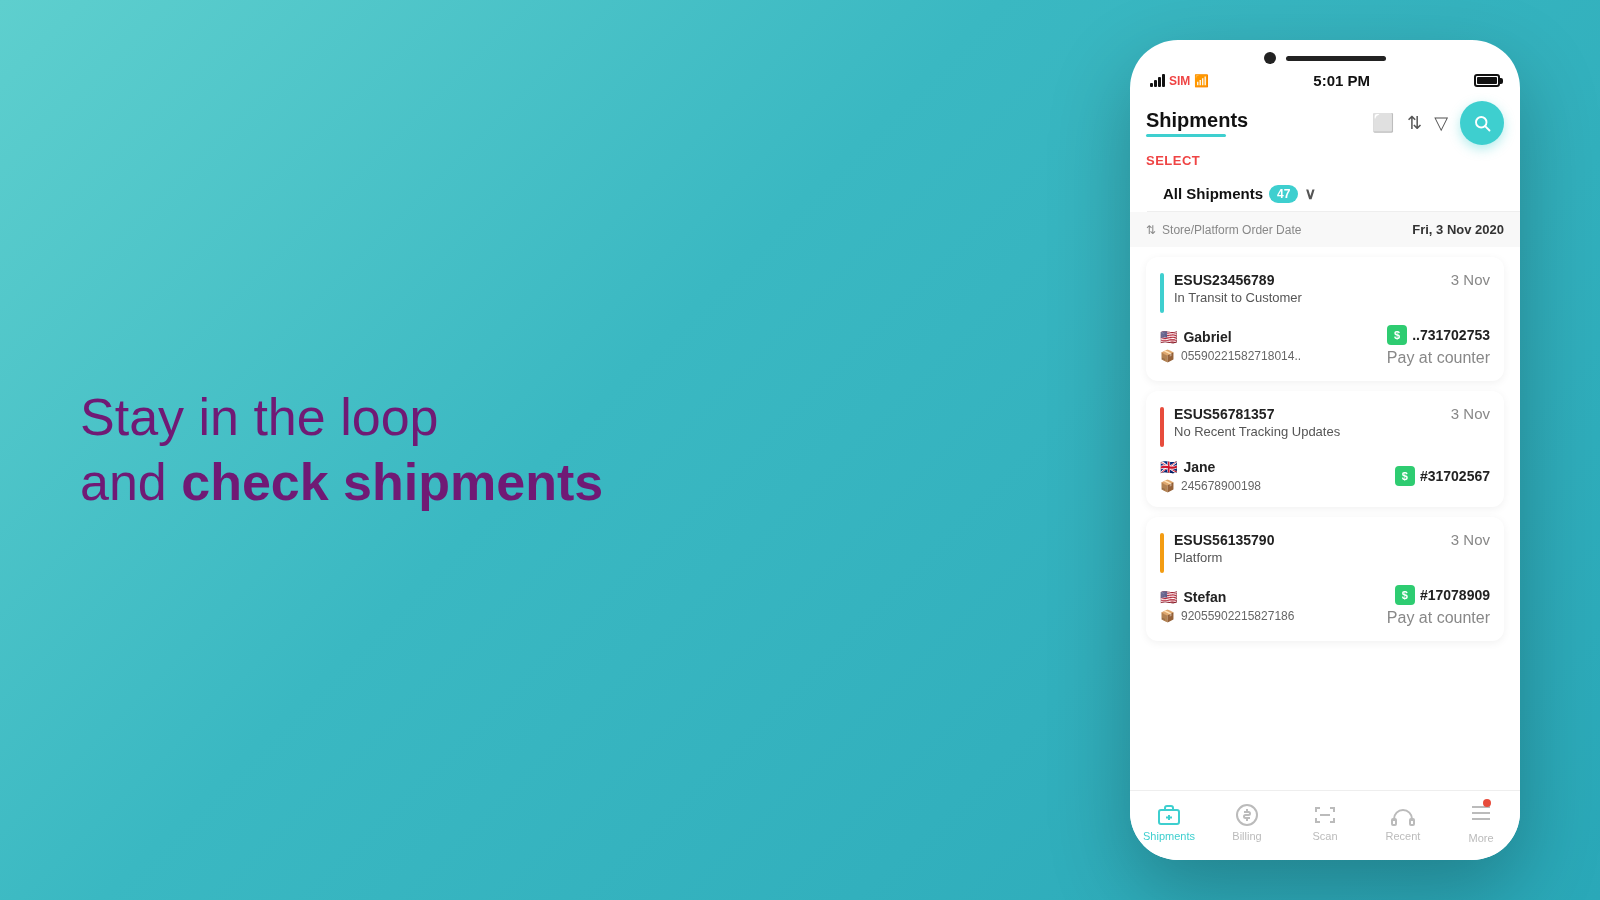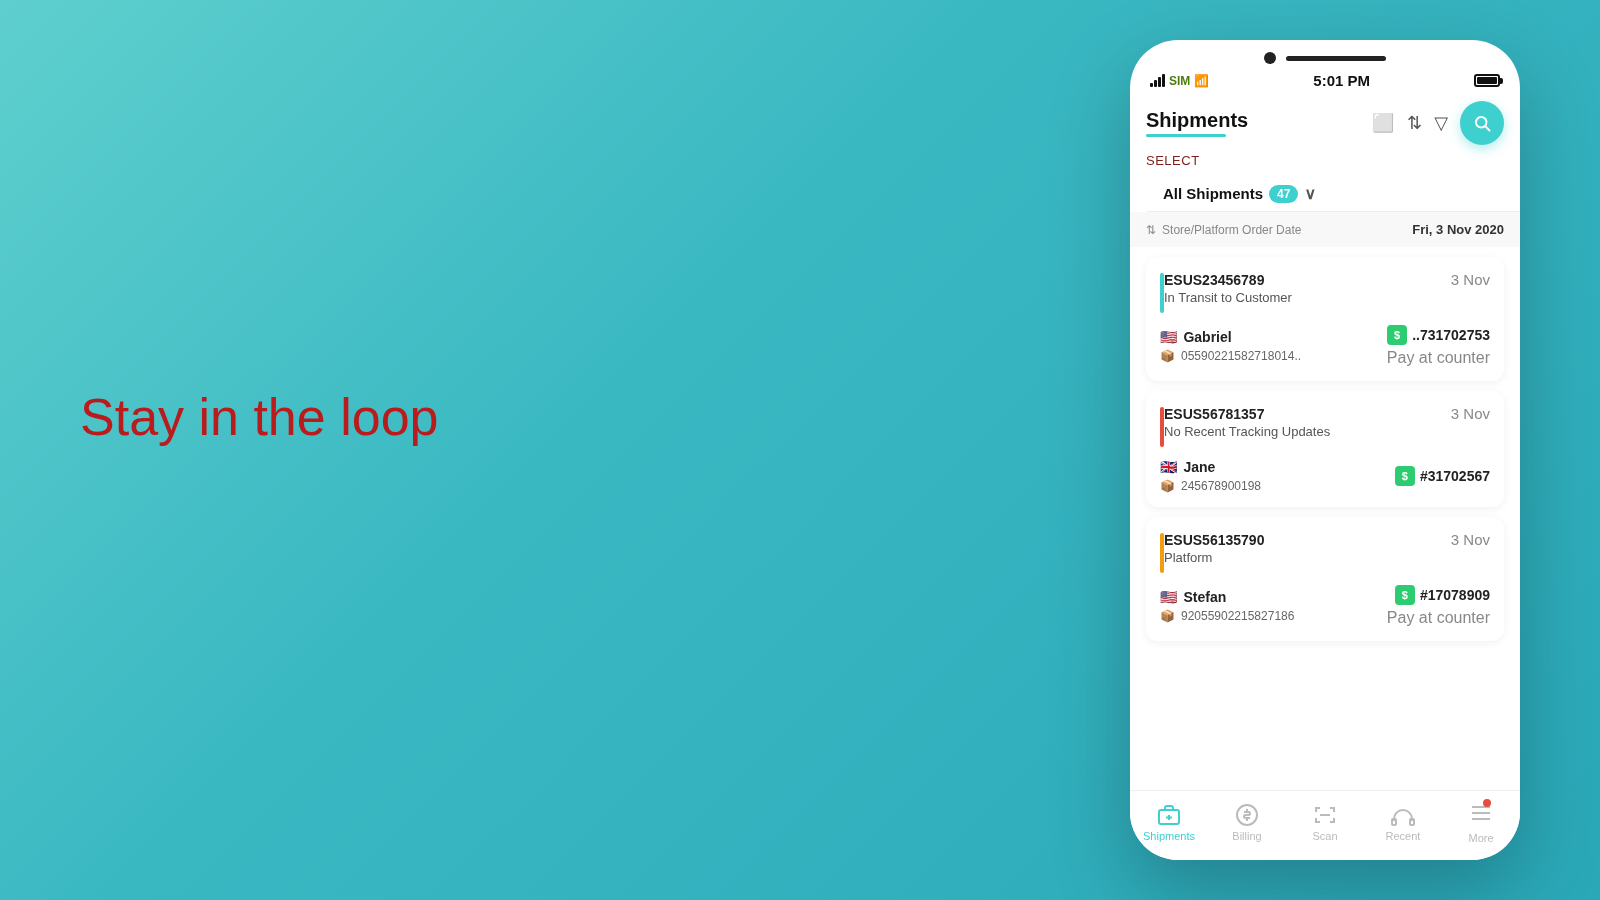--- a/index.html
+++ b/index.html
@@ -16,21 +16,21 @@
     }
 
     
     .hero-text {
       flex: 1;
       max-width: 600px;
     }
     .hero-text h1 {
       font-size: 52px;
       line-height: 1.25;
-      color: #b91c1c;
+      color: #701a75;
       font-weight: 400;
     }
     .hero-text h1 strong {
       font-weight: 800;
     }
 
     
     .phone-wrapper {
       display: flex;
       align-items: center;
@@ -78,21 +78,21 @@
       justify-content: space-between;
       padding: 4px 20px 6px;
       font-size: 13px;
       font-weight: 600;
     }
     .status-left {
       display: flex;
       align-items: center;
       gap: 4px;
       font-size: 12px;
-      color: #4d7c0f;
+      color: #ef4444;
     }
     .status-time {
       font-size: 15px;
       font-weight: 700;
       color: #111;
     }
     .status-right {
       display: flex;
       align-items: center;
       gap: 4px;
@@ -171,23 +171,23 @@
       box-shadow: 0 4px 12px rgba(62,207,207,0.4);
     }
 
     
     .toolbar {
       padding: 8px 16px;
       display: flex;
       align-items: center;
     }
     .select-btn {
-      color: #7f1d1d;
+      color: #ef4444;
       font-size: 13px;
-      font-weight: 400;
+      font-weight: 700;
       letter-spacing: 0.5px;
       cursor: pointer;
     }
 
     
     .filter-bar {
       padding: 8px 16px;
       display: flex;
       align-items: center;
       justify-content: space-between;
@@ -246,20 +246,21 @@
       background: #fff;
       border-radius: 12px;
       padding: 14px;
       margin-bottom: 10px;
       box-shadow: 0 2px 8px rgba(0,0,0,0.06);
     }
 
     .card-top {
       display: flex;
       align-items: flex-start;
+      gap: 10px;
       margin-bottom: 12px;
     }
     .status-bar-indicator {
       width: 4px;
       height: 40px;
       border-radius: 2px;
       flex-shrink: 0;
       margin-top: 2px;
     }
     .card-info {
@@ -387,21 +388,23 @@
       background: #111;
       border-radius: 1px;
     }
   </style>
 </head>
 <body>
 
 <div class="hero-text">
   <h1>
     <span>Stay in the loop</span><br>
-    <br>
+    <span>
+      <span>and </span><strong>check shipments</strong>
+    </span><br>
   </h1>
 </div>
 
 <div class="phone-wrapper">
   <div class="phone">
 
     <div class="phone-notch">
       <div class="notch-camera"></div>
       <div class="notch-bar"></div>
     </div>

